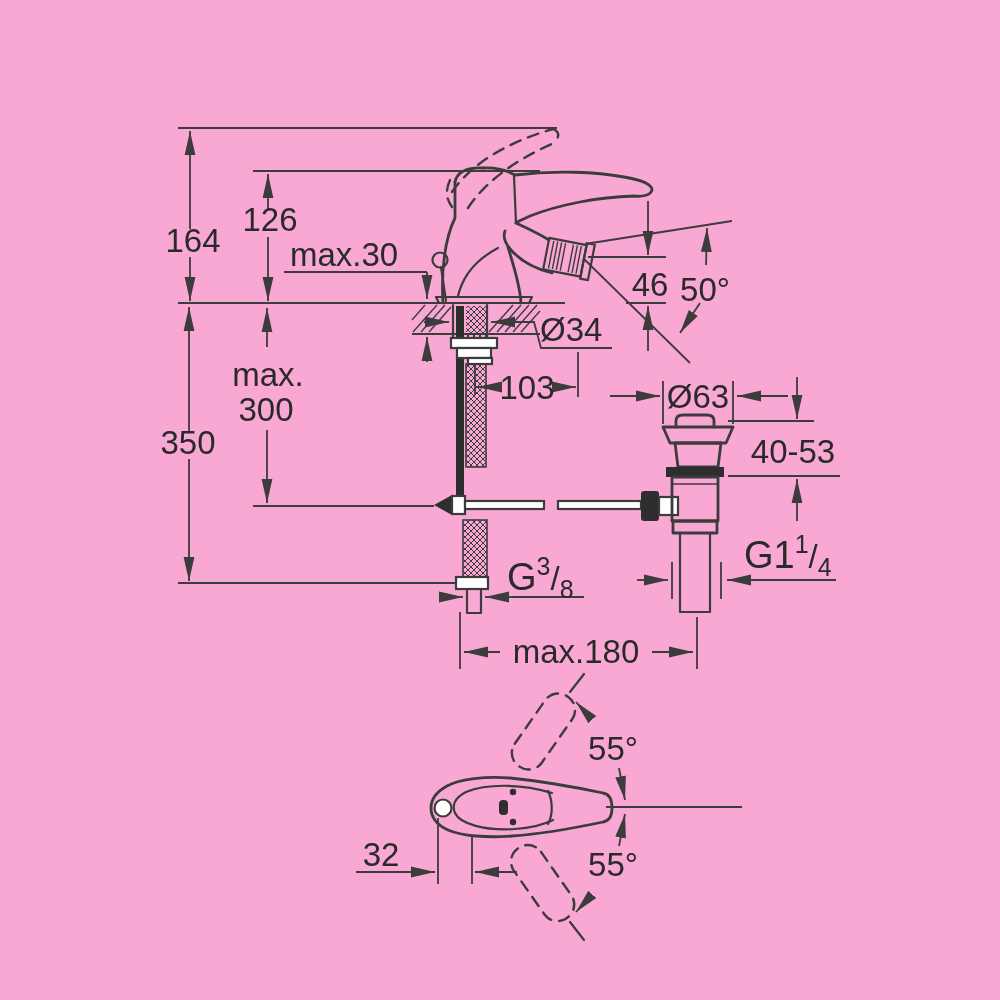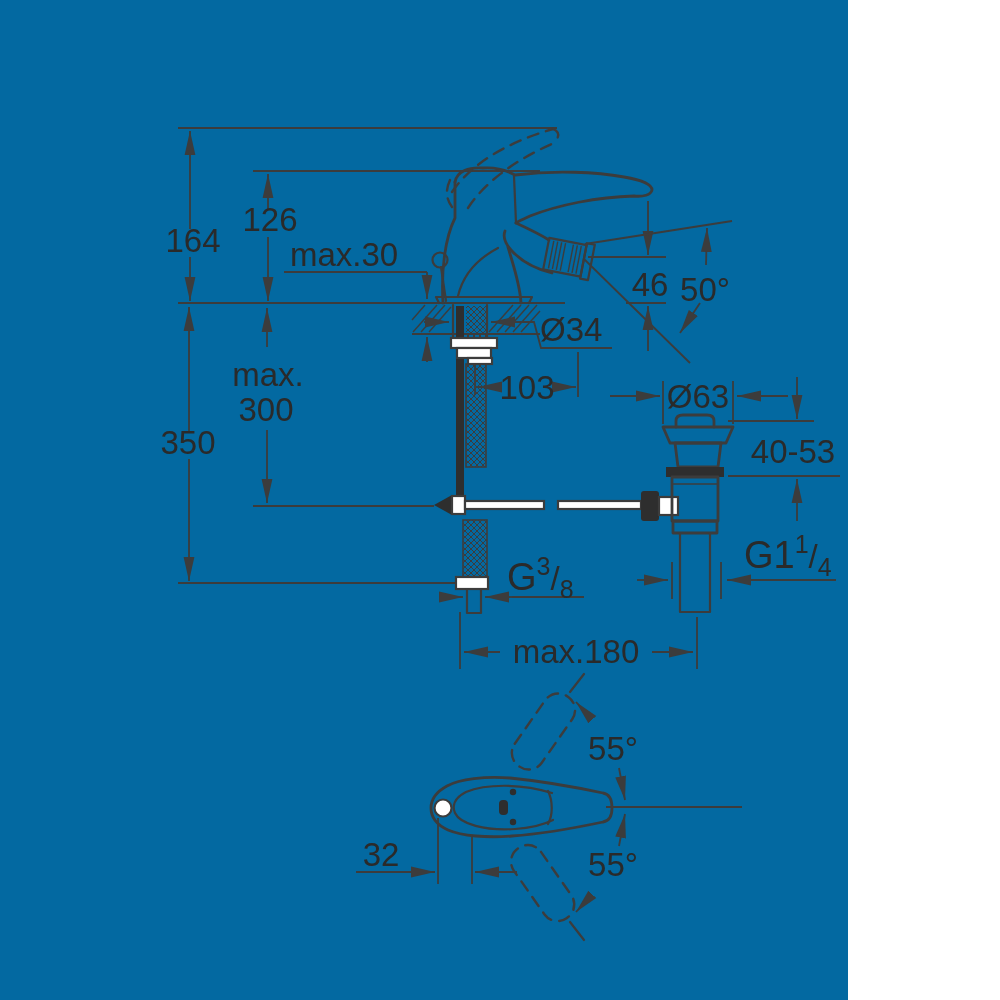--- a/index.html
+++ b/index.html
@@ -1,16 +1,16 @@
 <!DOCTYPE html>
 <html><head>
 <meta charset="utf-8">
 <style>
   html,body{margin:0;padding:0;background:#ffffff;}
-  .stage{width:848px;height:1000px;position:relative;background:#0369a1;overflow:hidden;}
+  .stage{width:1000px;height:1000px;position:relative;background:#f9a8d4;overflow:hidden;}
   svg{display:block;}
   svg text{font-family:"Liberation Sans","DejaVu Sans",sans-serif;fill:#2a2a2a;font-size:33px;}
   .dim{stroke:#3c3c3c;stroke-width:1.8;fill:none;}
   .dimthin{stroke:#3c3c3c;stroke-width:1.5;fill:none;}
   .obj{stroke:#3c3c3c;stroke-width:2.8;fill:none;stroke-linecap:round;stroke-linejoin:round;}
   .obj2{stroke:#3c3c3c;stroke-width:2.2;fill:none;stroke-linecap:round;stroke-linejoin:round;}
   .objw{stroke:#3c3c3c;stroke-width:2.2;fill:#ffffff;}
   .hatchline{stroke:#3c3c3c;stroke-width:1.4;}
   .dark{fill:#2e2e2e;stroke:none;}
   .dash{stroke:#3c3c3c;stroke-width:2.4;fill:none;stroke-dasharray:11 8;stroke-linecap:round;}

